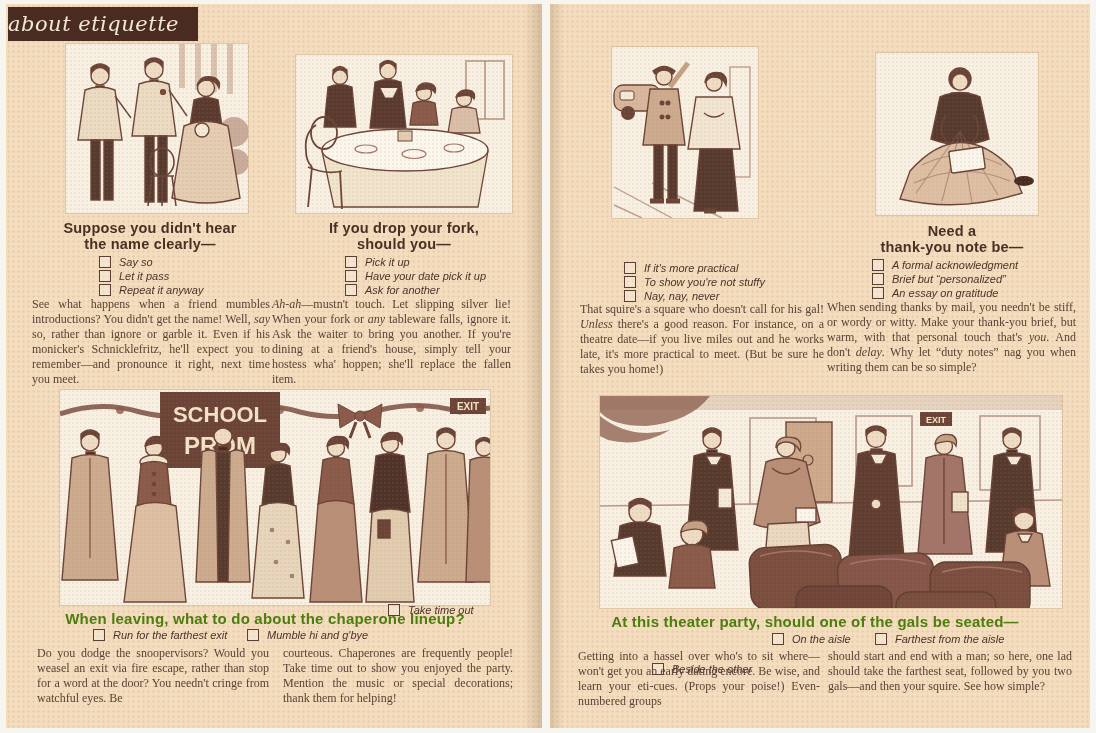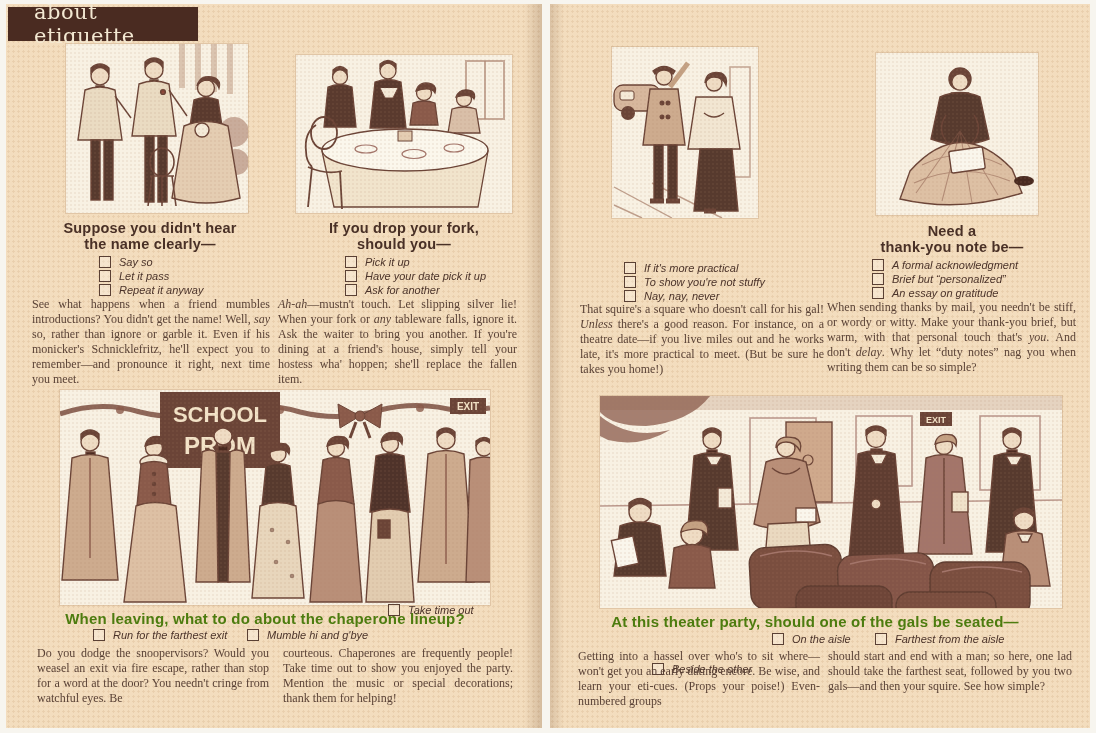--- a/index.html
+++ b/index.html
@@ -8,22 +8,22 @@
   .page{position:absolute;top:4px;height:724px;background:#f3ddbe;
         background-image:radial-gradient(rgba(199,152,108,.20) 1px,transparent 1.2px);
         background-size:5px 5px;}
   .page-left{left:6px;width:536px;}
   .page-right{left:550px;width:540px;}
   .page-left::after{content:"";position:absolute;right:0;top:0;bottom:0;width:18px;
         background:linear-gradient(to right,rgba(0,0,0,0),rgba(105,70,45,.22));}
   .page-right::before{content:"";position:absolute;left:0;top:0;bottom:0;width:14px;
         background:linear-gradient(to left,rgba(0,0,0,0),rgba(105,70,45,.18));}
   .banner{position:absolute;left:8px;top:7px;width:190px;height:34px;background:#4a2b21;
-        color:#f3e8d2;display:flex;align-items:center;padding-left:26px;box-sizing:border-box;
-        font-family:"DejaVu Serif","Liberation Serif",serif;font-size:21px;letter-spacing:.5px;}
+        color:#f3e8d2;display:flex;align-items:center;box-sizing:border-box;
+        font-family:"DejaVu Serif","Liberation Serif",serif;font-style:italic;font-size:21px;letter-spacing:.5px;}
   .illus{position:absolute;background:#f8f1e3;box-shadow:0 0 0 1px rgba(170,130,95,.25);}
   .illus svg{display:block;width:100%;height:100%;}
   .qhead{position:absolute;text-align:center;color:#493026;font-weight:bold;
         font-size:14.5px;line-height:15.5px;letter-spacing:.2px;}
   .opts{position:absolute;display:flex;flex-direction:column;gap:2px;}
   .opt{display:flex;align-items:center;height:12px;}
   .cb{width:10px;height:10px;border:1.6px solid #5a4034;background:rgba(255,255,255,.25);
         margin-right:8px;flex:0 0 auto;}
   .opt-label{font-size:11px;font-weight:normal;font-style:italic;color:#4b332a;white-space:nowrap;}
   .body{position:absolute;font-family:"Liberation Serif",serif;color:#59413374;
@@ -170,21 +170,21 @@
       </div>
     <div class="opt">
       <span class="cb"></span>
       <span class="opt-label">Have your date pick it up</span>
       </div>
     <div class="opt">
       <span class="cb"></span>
       <span class="opt-label">Ask for another</span>
       </div>
   </div>
-  <div class="body" style="left:278px;top:297px;width:239px;height:92px"><em>Ah-ah</em><span>—mustn't touch. Let slipping silver lie! When your fork or </span><em>any</em><span> tableware falls, ignore it. Ask the waiter to bring you another. If you're dining at a friend's house, simply tell your hostess wha' hoppen; she'll replace the fallen item.</span></div>
+  <div class="body" style="left:272px;top:297px;width:239px;height:92px"><em>Ah-ah</em><span>—mustn't touch. Let slipping silver lie! When your fork or </span><em>any</em><span> tableware falls, ignore it. Ask the waiter to bring you another. If you're dining at a friend's house, simply tell your hostess wha' hoppen; she'll replace the fallen item.</span></div>
 
   <div class="illus" style="left:612px;top:47px;width:146px;height:171px">
     <svg viewBox="0 0 146 171">
       <rect width="146" height="171" fill="#f8f1e3"></rect>
       <g stroke="#b08a76" stroke-width="1.4" opacity="0.8">
         <line x1="2" y1="140" x2="60" y2="171"></line>
           <line x1="2" y1="158" x2="30" y2="171"></line>
         <line x1="40" y1="136" x2="110" y2="171"></line>
       </g>
       <g>

